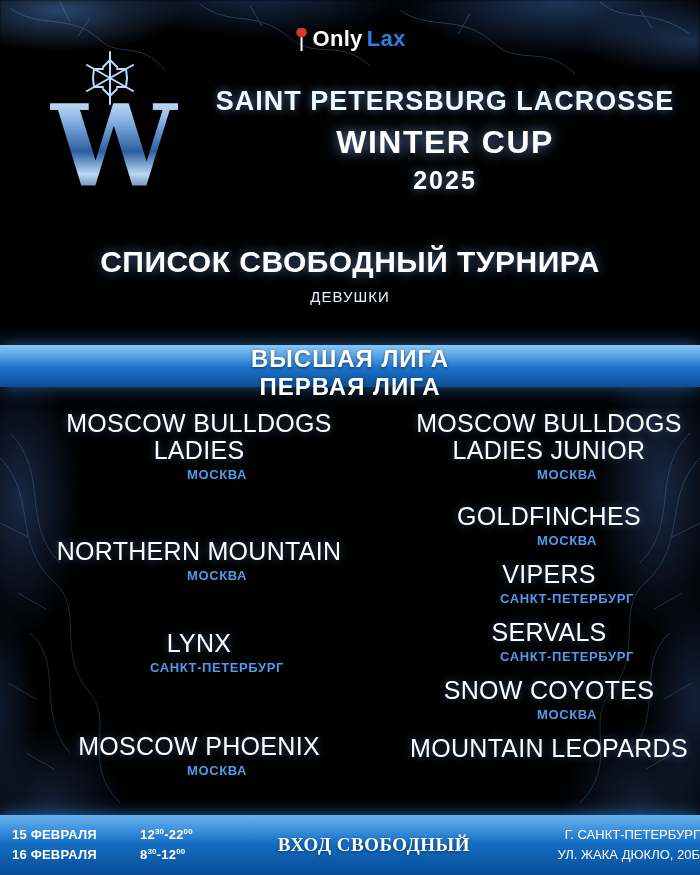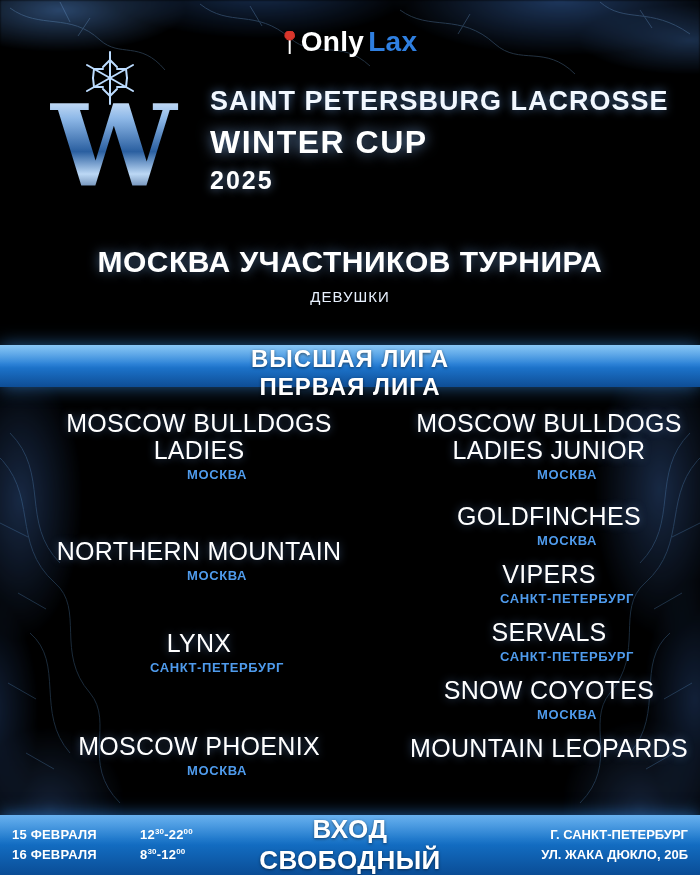--- a/index.html
+++ b/index.html
@@ -51,21 +51,21 @@
 
   
   .header {
     position:relative;
     height:230px;
   }
   .only-lax {
     position:absolute;
     top:26px; left:50%; transform:translateX(-50%);
     display:flex; align-items:center; gap:4px;
-    font-size:28px; font-weight:bold; letter-spacing:.3px;
+    font-size:22px; font-weight:bold; letter-spacing:.3px;
   }
   .only-lax .only { color:#ffffff; }
   .only-lax .lax  { color:#2f7fe0; }
   .lax-stick {
     display:inline-block; width:14px; height:22px; position:relative;
   }
   .lax-stick svg { display:block; }
 
   .wlogo {
     position:absolute;
@@ -83,20 +83,21 @@
     letter-spacing:-10px;
   }
   .snowflake {
     position:absolute; left:60px; top:4px; width:72px; height:60px;
     color:#cfe6ff;
   }
 
   .title-block {
     position:absolute;
     left:210px; top:86px; width:470px;
+    text-align:center;
   }
   .t-line1 {
     font-size:27px; font-weight:bold; letter-spacing:1px;
     color:#f2f8ff;
     text-shadow:0 0 10px rgba(120,180,255,.6);
   }
   .t-line2 {
     margin-top:7px;
     font-size:32px; font-weight:bold; letter-spacing:1.5px;
     color:#ffffff;
@@ -194,29 +195,30 @@
   }
   .f-row {
     display:flex; align-items:center; gap:24px;
     font-size:13px; font-weight:bold; letter-spacing:.2px;
     line-height:1.55;
     white-space:nowrap;
   }
   .f-date { min-width:104px; }
   .f-time sup { font-size:8px; vertical-align:super; }
   .f-center {
-    flex:1; text-align:center; position:relative; z-index:2;
-    font-size:26px; font-weight:bold; color:#ffffff;
+    flex:1; text-align:right; position:relative; z-index:2;
+    font-size:19px; font-weight:bold; color:#ffffff;
     letter-spacing:.5px;
     text-shadow:0 1px 3px rgba(0,0,0,.5);
+    font-family:Liberation Serif, serif;
   }
   .f-right {
-    width:230px; padding-right:12px; text-align:right;
+    width:230px; padding-right:0; text-align:right;
     position:relative; z-index:2; color:#fff;
-    font-size:13px; font-weight:bold; line-height:1.55;
+    font-size:13px; font-weight:normal; line-height:1.55;
     white-space:nowrap;
   }
 </style>
 </head>
 <body>
 
 <div id="poster">
 
   <div class="frost frost-top"></div>
   <div class="frost frost-left"></div>
@@ -278,21 +280,21 @@
     </div>
 
     <div class="title-block">
       <div class="t-line1">SAINT PETERSBURG LACROSSE</div>
       <div class="t-line2">WINTER CUP</div>
       <div class="t-line3">2025</div>
     </div>
   </div>
 
   <div class="subtitle-wrap">
-    <div class="subtitle-main">МОСКВА УЧАСТНИКОВ ТУРНИРА</div>
+    <div class="subtitle-main">СПИСОК СВОБОДНЫЙ ТУРНИРА</div>
     <div class="subtitle-sub">ДЕВУШКИ</div>
   </div>
 
   <div class="band">
     <div class="band-col">ВЫСШАЯ ЛИГА</div>
     <div class="band-col">ПЕРВАЯ ЛИГА</div>
   </div>
 
   <div class="columns">
 

